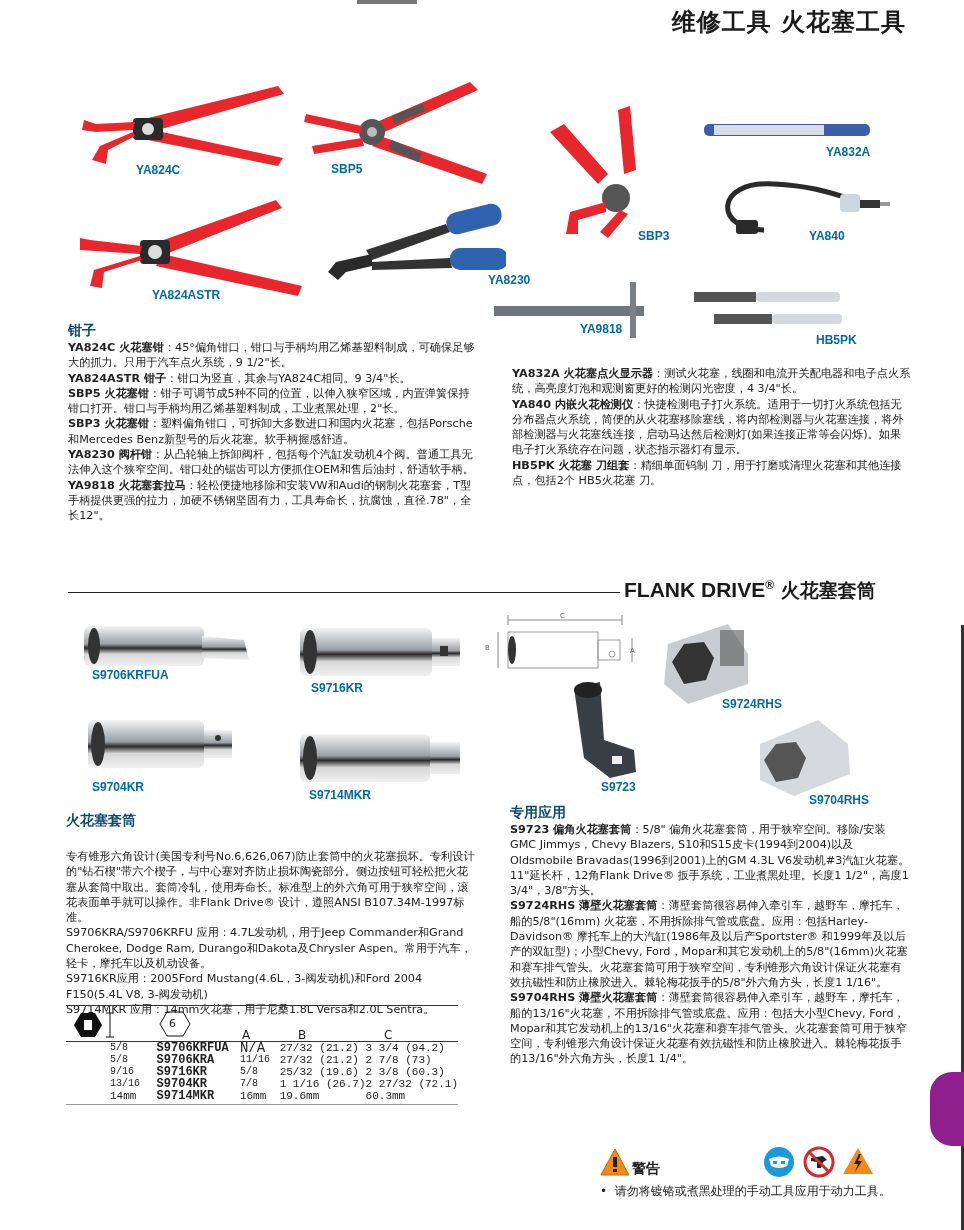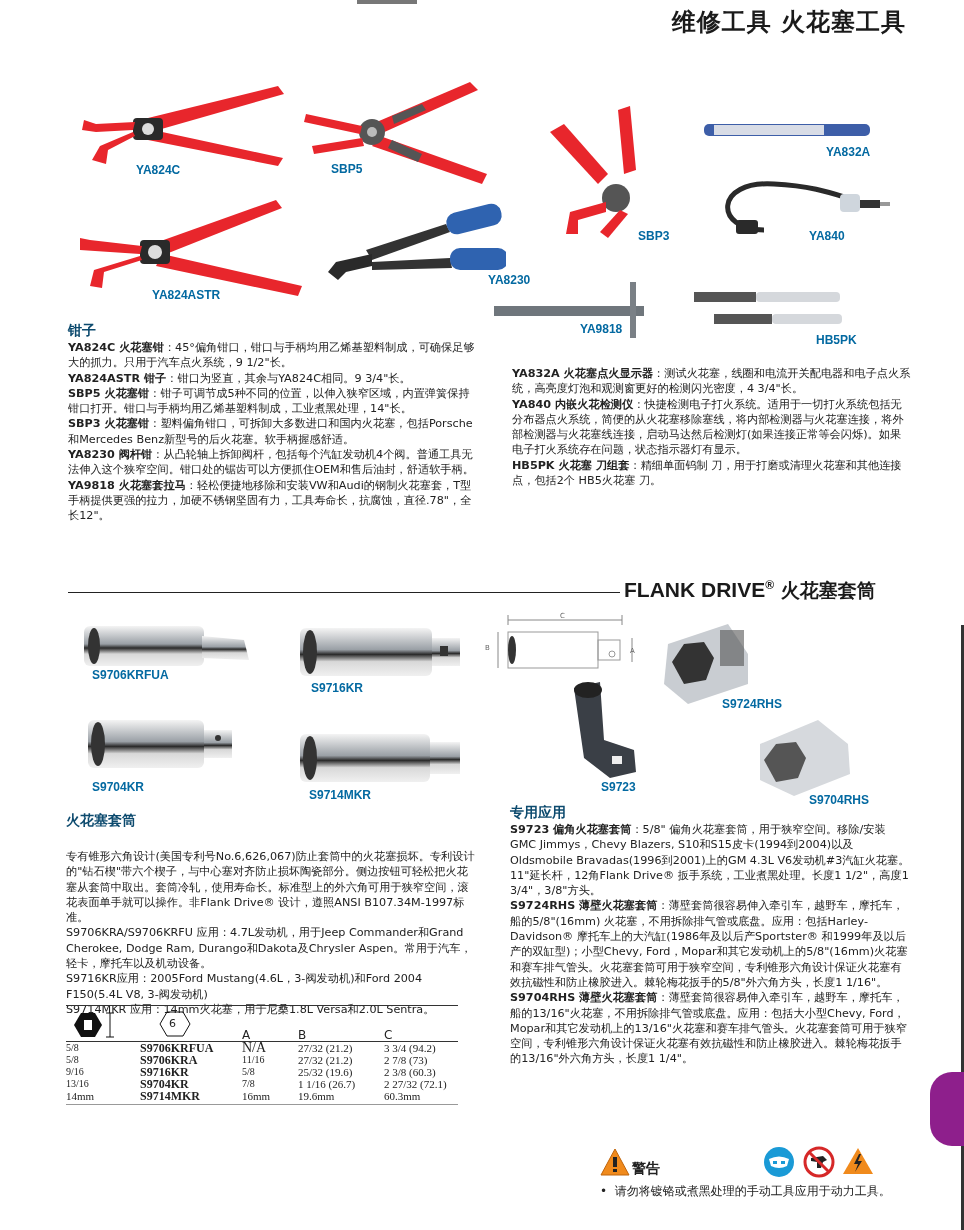--- a/index.html
+++ b/index.html
@@ -12,21 +12,21 @@
   .lbl { font-family:"Liberation Sans",sans-serif; font-weight:bold; font-size:12px; color:#0369a1; }
   .h3 { font-size:14px; font-weight:bold; color:#0c4a6e; }
   .para { font-size:11.2px; line-height:15.3px; color:#222; }
   .para b { font-weight:bold; }
   .section-line { left:68px; top:592px; width:552px; height:1px; background:#222; }
   .section-title { left:624px; top:578px; font-family:"Liberation Sans",sans-serif; font-size:21px; font-weight:bold; color:#1a1a1a; }
   .section-title sup { font-size:12px; }
   .section-title .cn { font-family:"DejaVu Sans",sans-serif; font-size:19px; }
   
   svg { display:block; }
-  table.spec { border-collapse:collapse; font-family:Liberation Serif, serif; }
+  table.spec { border-collapse:collapse; font-family:Liberation Mono, monospace;margin-left:44px; }
   table.spec td { padding:0; height:12px; font-size:10px; line-height:12px; white-space:nowrap; }
   .tab { position:absolute; right:0; top:1072px; width:34px; height:74px; background:#8e1f8c; border-radius:22px 0 0 22px; }
   .warn-text { font-size:12px; }
 </style>
 </head>
 <body>
 
 <div class="abs topbar"></div>
 <div class="abs right-edge"></div>
 
@@ -109,21 +109,21 @@
   <rect x="20" y="26" width="58" height="10" fill="#555"></rect>
   <rect x="78" y="26" width="70" height="10" rx="4" fill="#d5d8dc"></rect>
 </svg>
 <div class="abs lbl" style="left:816px;top:333px">HB5PK</div>
 
 <div class="abs" style="left:68px;top:322px;width:410px">
   <div class="h3">钳子</div>
   <div class="para">
     <div><b>YA824C 火花塞钳</b><span>：45°偏角钳口，钳口与手柄均用乙烯基塑料制成，可确保足够大的抓力。只用于汽车点火系统，9 1/2"长。</span></div>
     <div><b>YA824ASTR 钳子</b><span>：钳口为竖直，其余与YA824C相同。9 3/4"长。</span></div>
-    <div><b>SBP5 火花塞钳</b><span>：钳子可调节成5种不同的位置，以伸入狭窄区域，内置弹簧保持钳口打开。钳口与手柄均用乙烯基塑料制成，工业煮黑处理，14"长。</span></div>
+    <div><b>SBP5 火花塞钳</b><span>：钳子可调节成5种不同的位置，以伸入狭窄区域，内置弹簧保持钳口打开。钳口与手柄均用乙烯基塑料制成，工业煮黑处理，2"长。</span></div>
     <div><b>SBP3 火花塞钳</b><span>：塑料偏角钳口，可拆卸大多数进口和国内火花塞，包括Porsche和Mercedes Benz新型号的后火花塞。软手柄握感舒适。</span></div>
     <div><b>YA8230 阀杆钳</b><span>：从凸轮轴上拆卸阀杆，包括每个汽缸发动机4个阀。普通工具无法伸入这个狭窄空间。钳口处的锯齿可以方便抓住OEM和售后油封，舒适软手柄。</span></div>
     <div><b>YA9818 火花塞套拉马</b><span>：轻松便捷地移除和安装VW和Audi的钢制火花塞套，T型手柄提供更强的拉力，加硬不锈钢坚固有力，工具寿命长，抗腐蚀，直径.78"，全长12"。</span></div>
   </div>
 </div>
 
 <div class="abs" style="left:512px;top:366px;width:400px">
   <div class="para">
     <div><b>YA832A  火花塞点火显示器</b><span>：测试火花塞，线圈和电流开关配电器和电子点火系统，高亮度灯泡和观测窗更好的检测闪光密度，4 3/4"长。</span></div>
     <div><b>YA840  内嵌火花检测仪</b><span>：快捷检测电子打火系统。适用于一切打火系统包括无分布器点火系统，简便的从火花塞移除塞线，将内部检测器与火花塞连接，将外部检测器与火花塞线连接，启动马达然后检测灯(如果连接正常等会闪烁)。如果电子打火系统存在问题，状态指示器灯有显示。</span></div>

